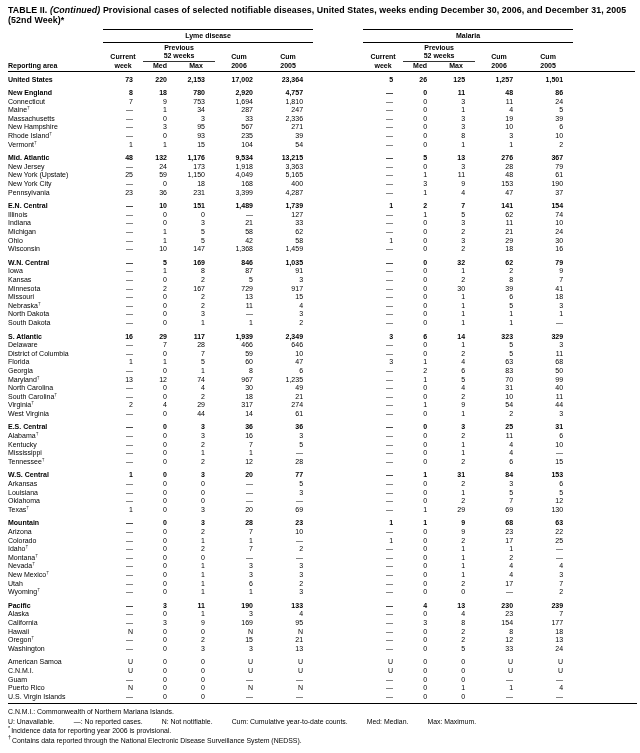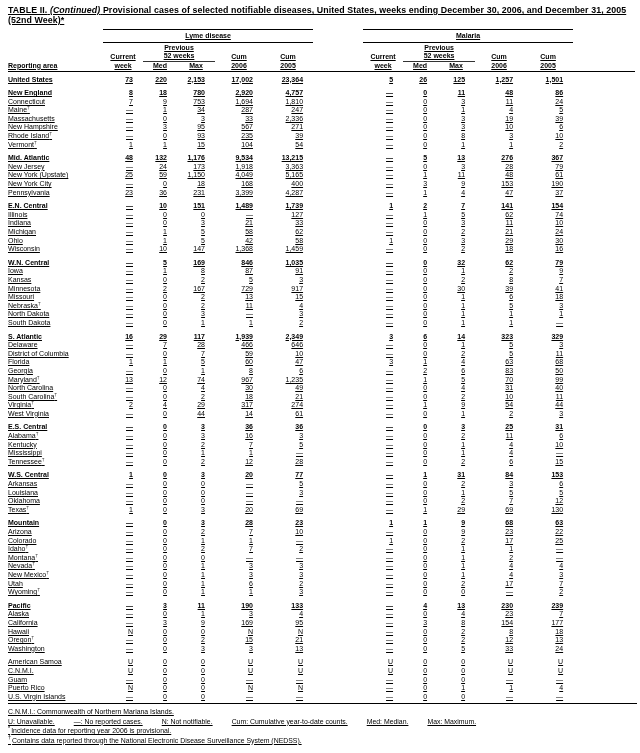--- a/index.html
+++ b/index.html
@@ -3,21 +3,21 @@
 <meta charset="utf-8">
 <style>
   * { margin:0; padding:0; box-sizing:border-box; }
   html,body { background:#fff; }
   body {
     width:640px; height:753px;
     color:#000;
     font-family:"Liberation Sans", sans-serif;
     -webkit-font-smoothing:antialiased;
   }
-  .page { width:640px; height:753px; padding:5px 5px 0 8px; overflow:hidden;text-decoration:underline; }
+  .page { width:640px; height:753px; padding:5px 5px 0 8px; overflow:hidden; }
 
   .title {
     width:630px;
     font-size:8.8px; font-weight:700; line-height:10px;
     letter-spacing:.1px;
   }
   .title .cont { font-style:italic; }
 
   table.tbl {
     border-collapse:collapse; table-layout:fixed;

